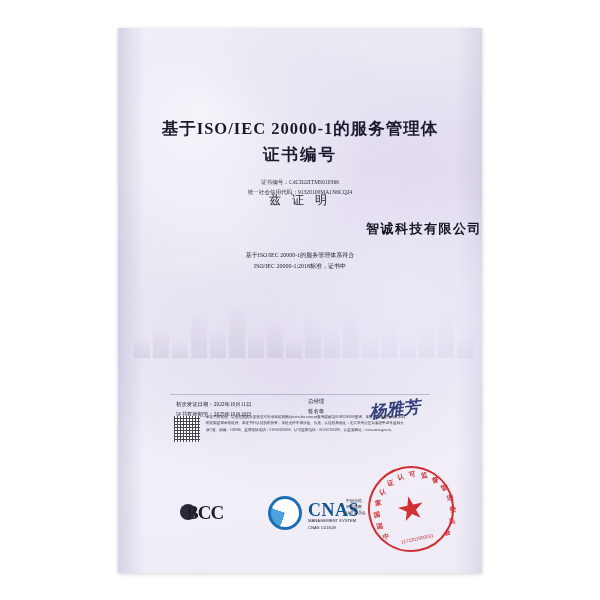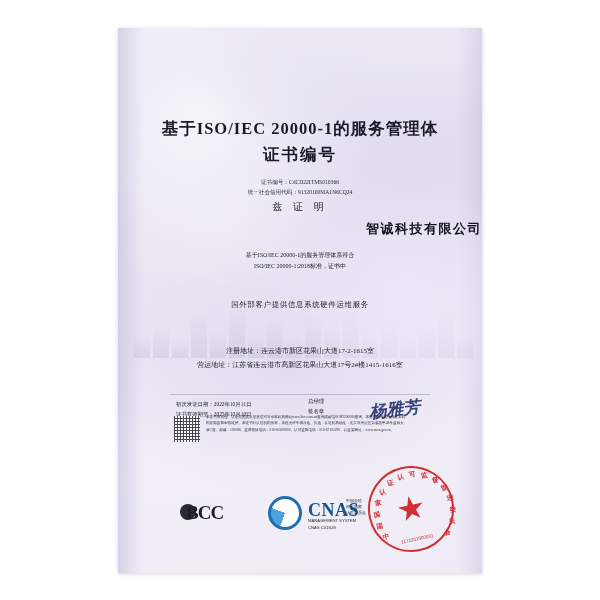--- a/index.html
+++ b/index.html
@@ -114,25 +114,25 @@
     color: #2a2a38;
     font-size: 5.6px;
     line-height: 1.7;
     font-family: "Liberation Serif", serif;
   }
   .idblock .row { white-space: nowrap; }
 
   .awarded-to {
     position: absolute;
     left: 0; right: 0;
-    top: 172px;
+    top: 164px;
     text-align: center;
     color: #21212e;
-    font-family: Liberation Sans, sans-serif;
-    font-size: 10px;
+    font-family: Liberation Serif, serif;
+    font-size: 12px;
     letter-spacing: 4px;
   }
   .company {
     position: absolute;
     left: 0; right: 0;
     top: 192px;
     text-align: right;
     color: #15151f;
     font-family: "Liberation Serif", serif;
     font-weight: bold;
@@ -406,26 +406,21 @@
       </div>
 
       <div class="awarded-to">兹 证 明</div>
       <div class="company">智诚科技有限公司</div>
 
       <div class="standard">
         <div>基于ISO/IEC 20000-1的服务管理体系符合</div>
         <div>ISO/IEC 20000-1:2018标准，证书中</div>
       </div>
 
-      <div class="scope">国外部客户提供信息系统硬件运维服务</div>
-
-      <div class="addresses">
-        <div>注册地址：连云港市新区花果山大道17-2-1615室</div>
-        <div>营运地址：江苏省连云港市高新区花果山大道17号2#楼1415-1616室</div>
-      </div>
+
 
       <div class="divider"></div>
 
       <div class="dates">
         <div>
           <span>初次发证日期：</span><span>2022年10月11日</span>
         </div>
         <div>
           <span>证书有效期至：</span><span>2025年10月10日</span>
         </div>

